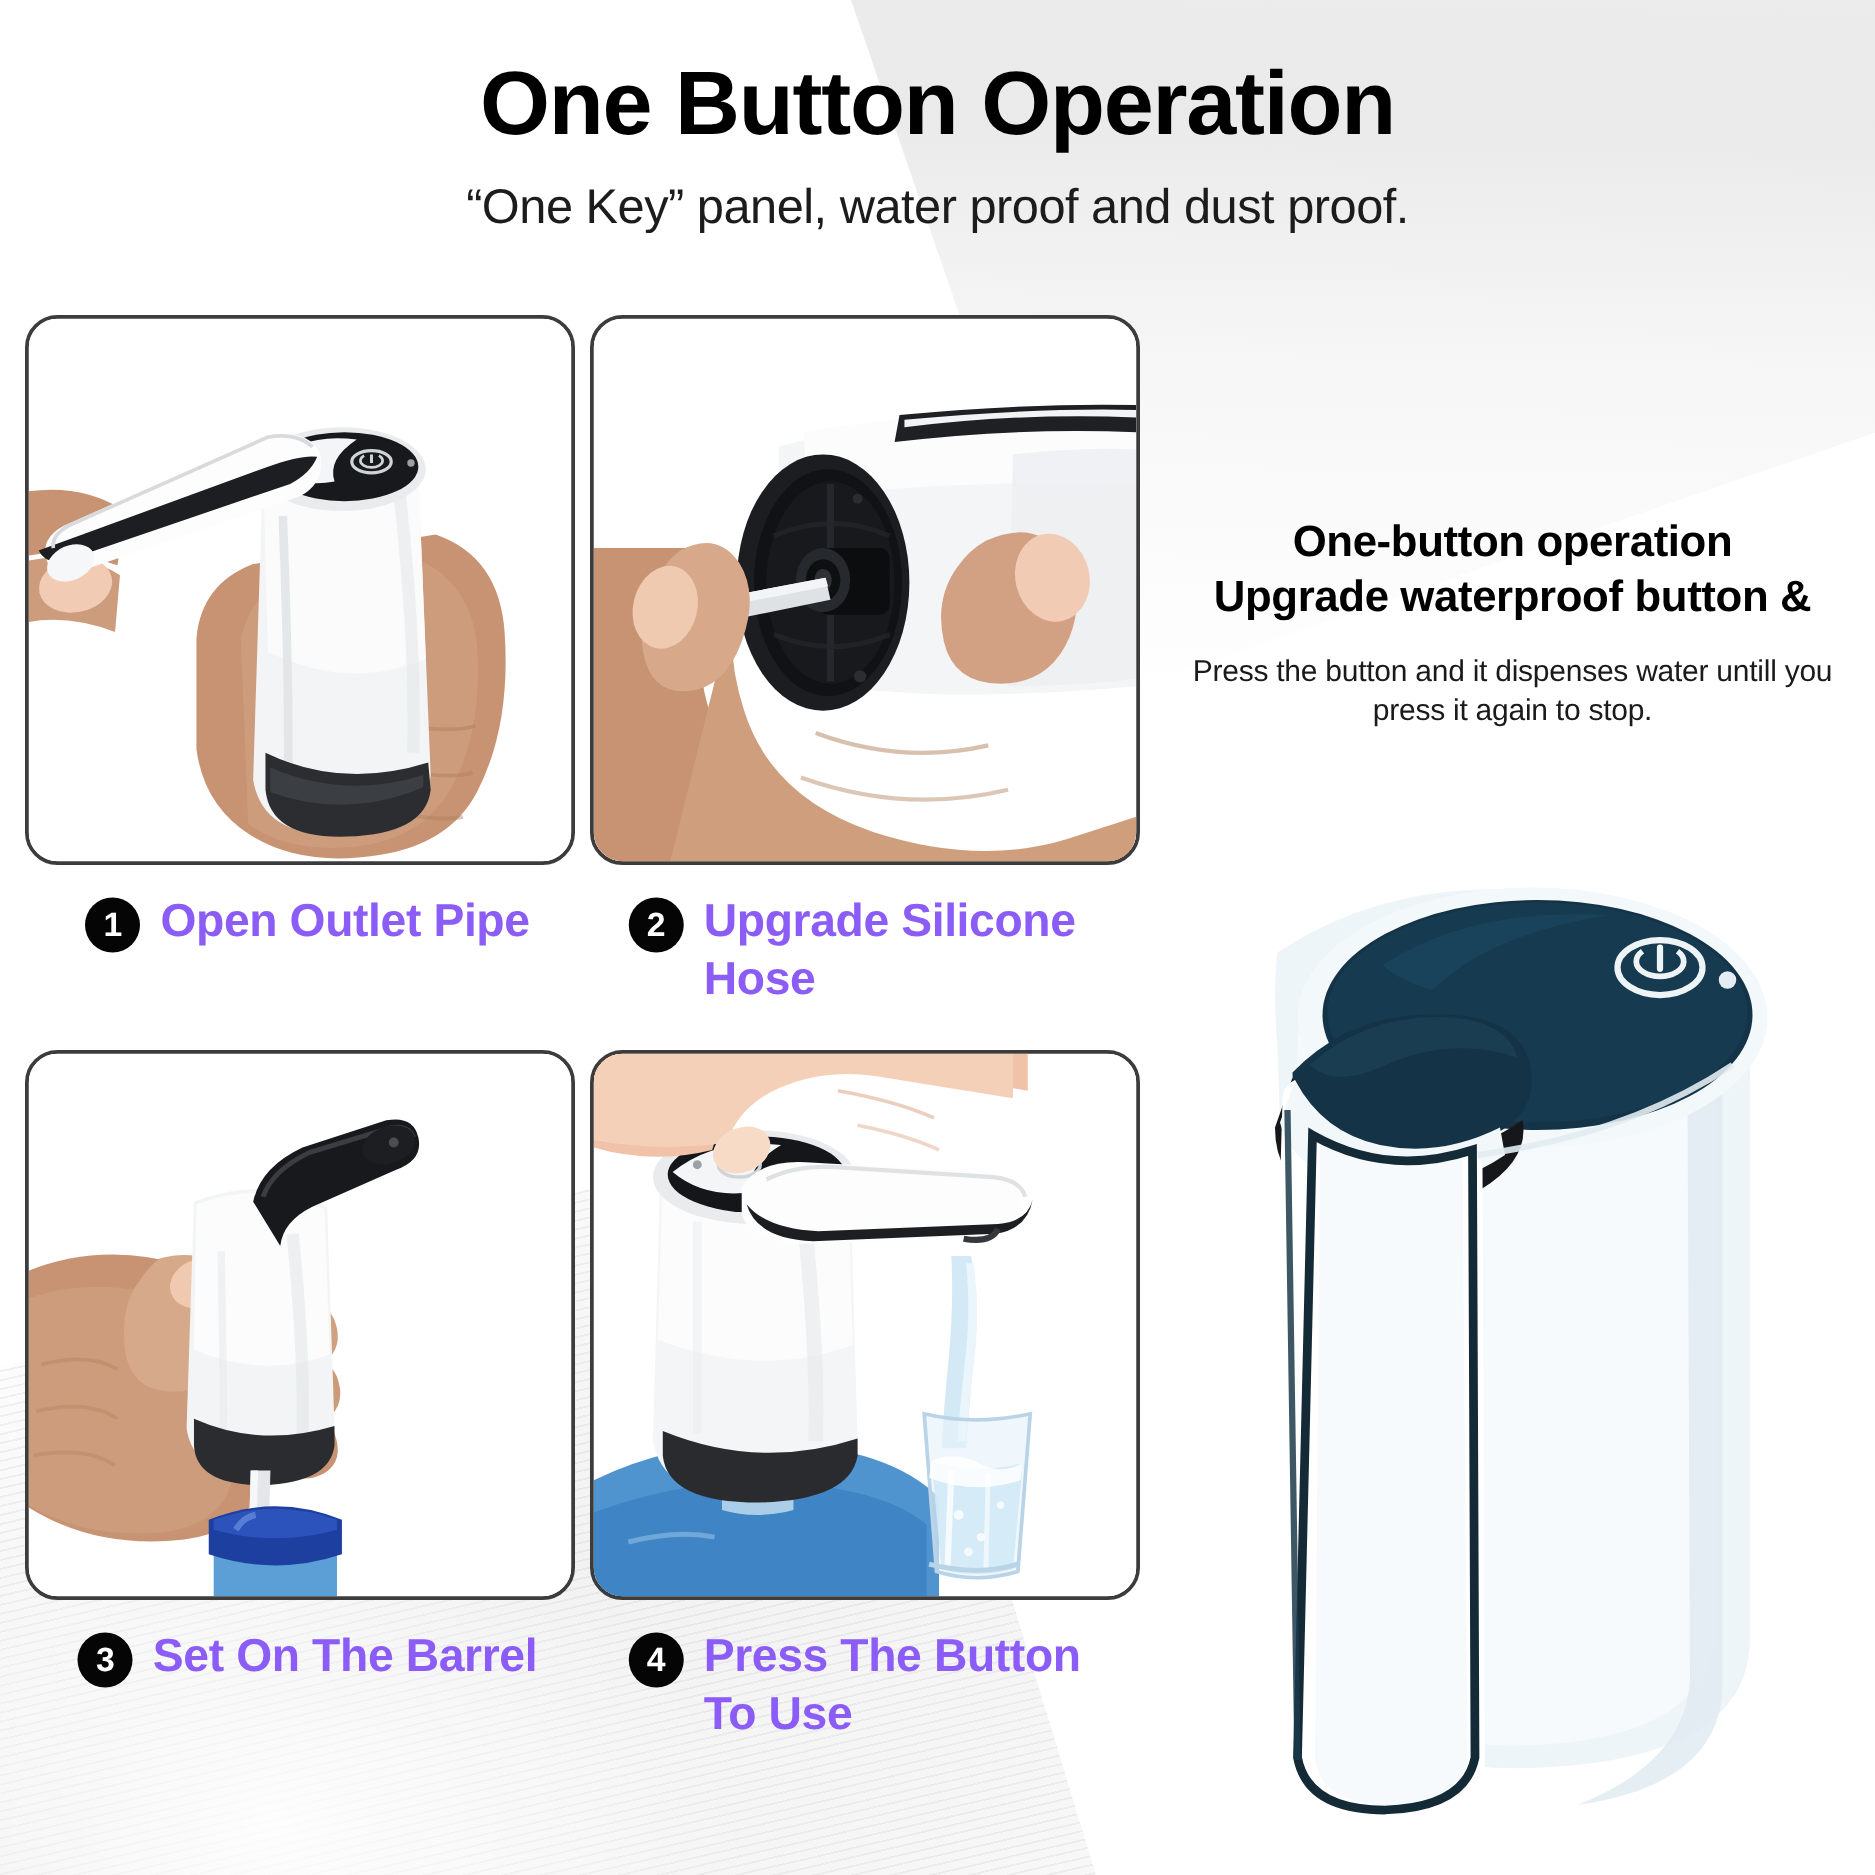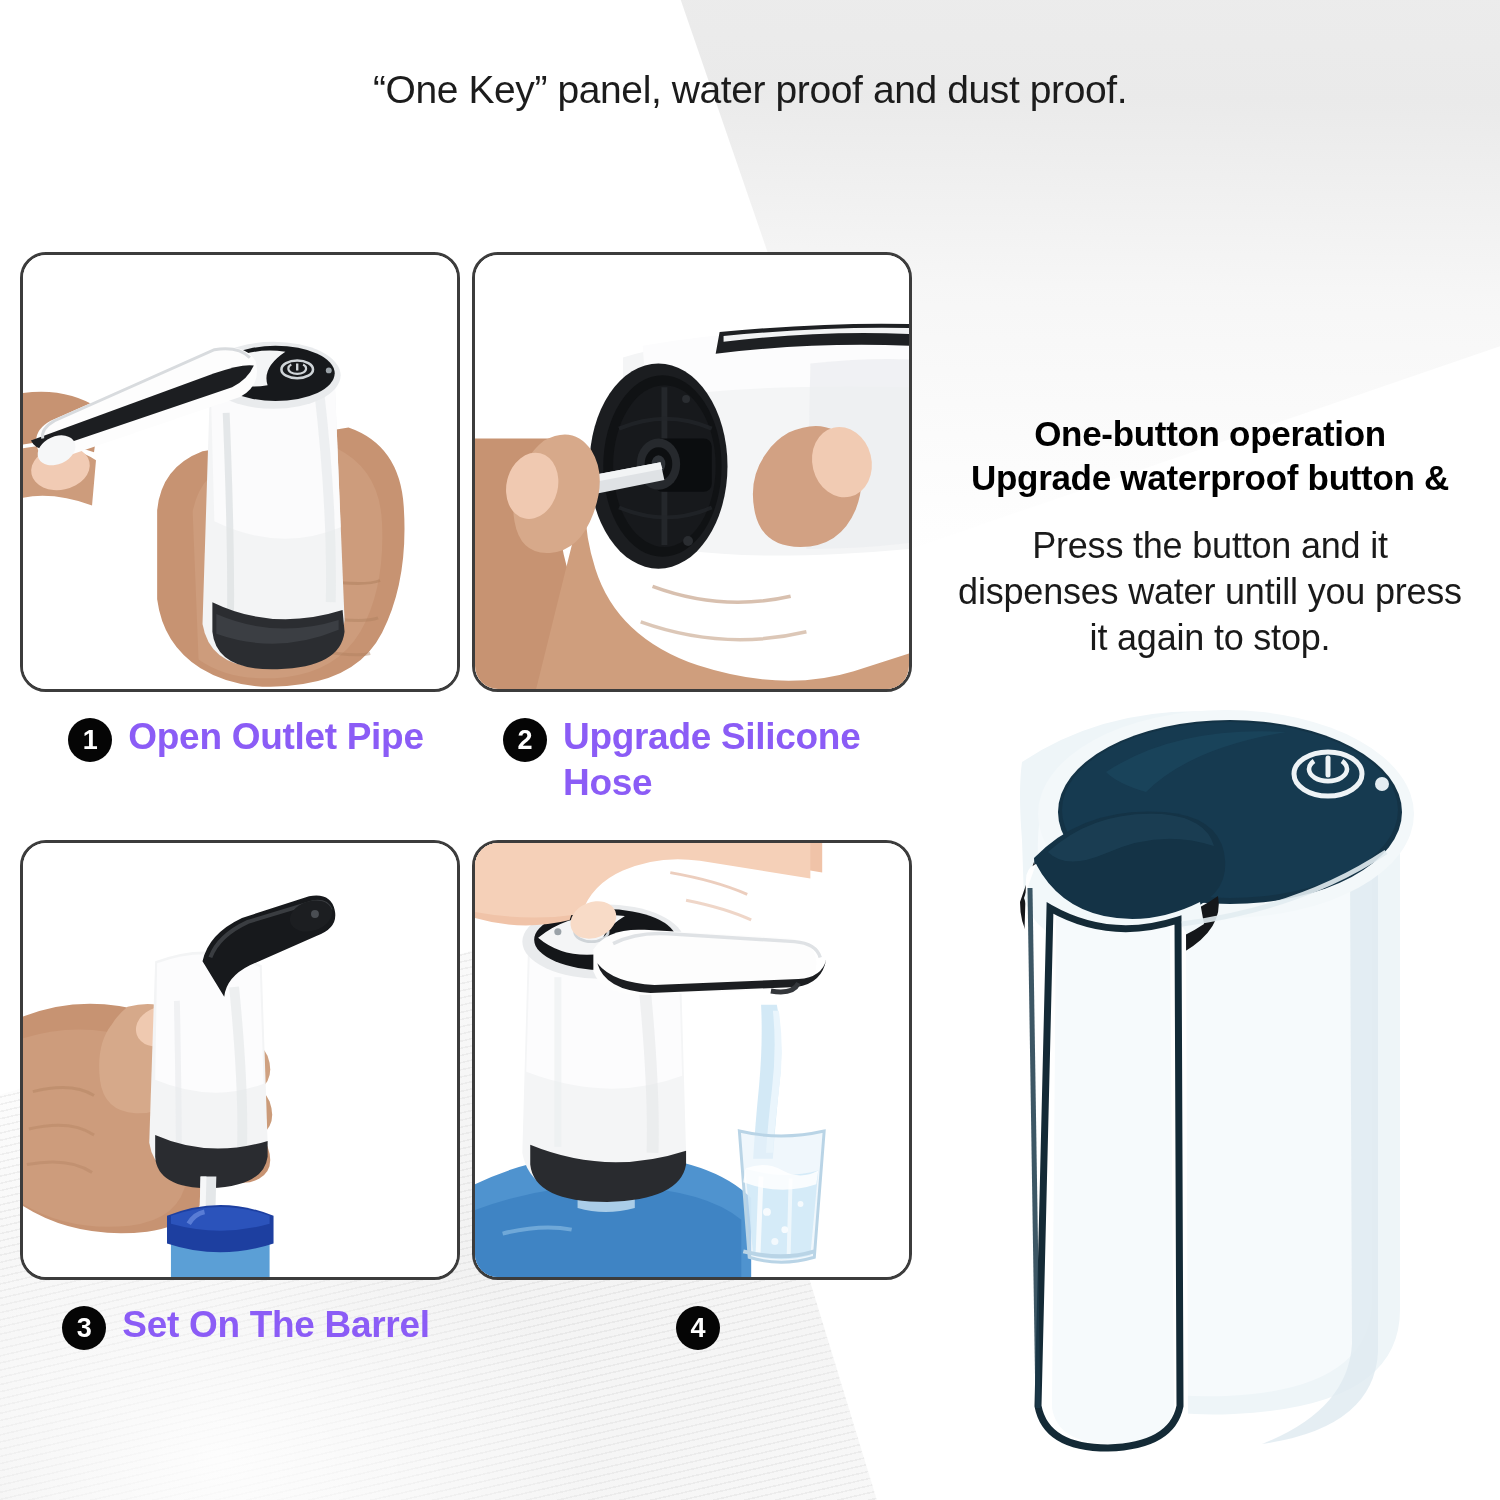--- a/index.html
+++ b/index.html
@@ -136,21 +136,21 @@
     text-align: center;
     font-size: 35px;
     font-weight: 700;
     color: #000000;
     line-height: 1.27;
     padding: 160px 16px 0 16px;
     letter-spacing: -0.3px;
   }
   .feature-body {
     text-align: center;
-    font-size: 36px;
+    font-size: 24px;
     font-weight: 400;
     color: #1a1a1a;
     line-height: 1.28;
     padding: 22px 24px 0 24px;
     letter-spacing: -0.2px;
   }
 
   .hero-wrap {
     position: absolute;
     top: 400px; left: 0;
@@ -164,20 +164,21 @@
 
 <div class="bg-layer">
   <div class="bg-diag-tr"></div>
   <div class="bg-diag-bl"></div>
   <div class="bg-sheen-bl"></div>
 </div>
 
 <div class="page">
 
   <div class="header">
+    <div class="title">One Button Operation</div>
     <div class="subtitle">“One Key” panel, water proof and dust proof.</div>
   </div>
 
   <div class="content">
 
     <div class="steps-grid">
 
       <div class="step-row">
 
         <div class="step-cell one">
@@ -425,20 +426,21 @@
                 <circle cx="304" cy="404" r="3.6" fill="#ffffff" opacity=".7"></circle>
 
                 <path d="M290 338 l-3 78" stroke="#ffffff" stroke-width="5" opacity=".75" fill="none"></path>
                 <path d="M320 340 l-2 78" stroke="#ffffff" stroke-width="4" opacity=".6" fill="none"></path>
                 <path d="M272 414 q40 10 72 0" stroke="#b9d4e6" stroke-width="4" fill="none"></path>
               </g>
             </svg>
           </div>
           <div class="caption">
             <div class="step-badge">4</div>
+            <div class="caption-text">Press The Button To Use</div>
           </div>
         </div>
 
       </div>
     </div>
 
     <div class="right-col">
       <div class="feature-head">
         <div>One-button operation</div>
         <div>Upgrade waterproof button &amp;</div>

